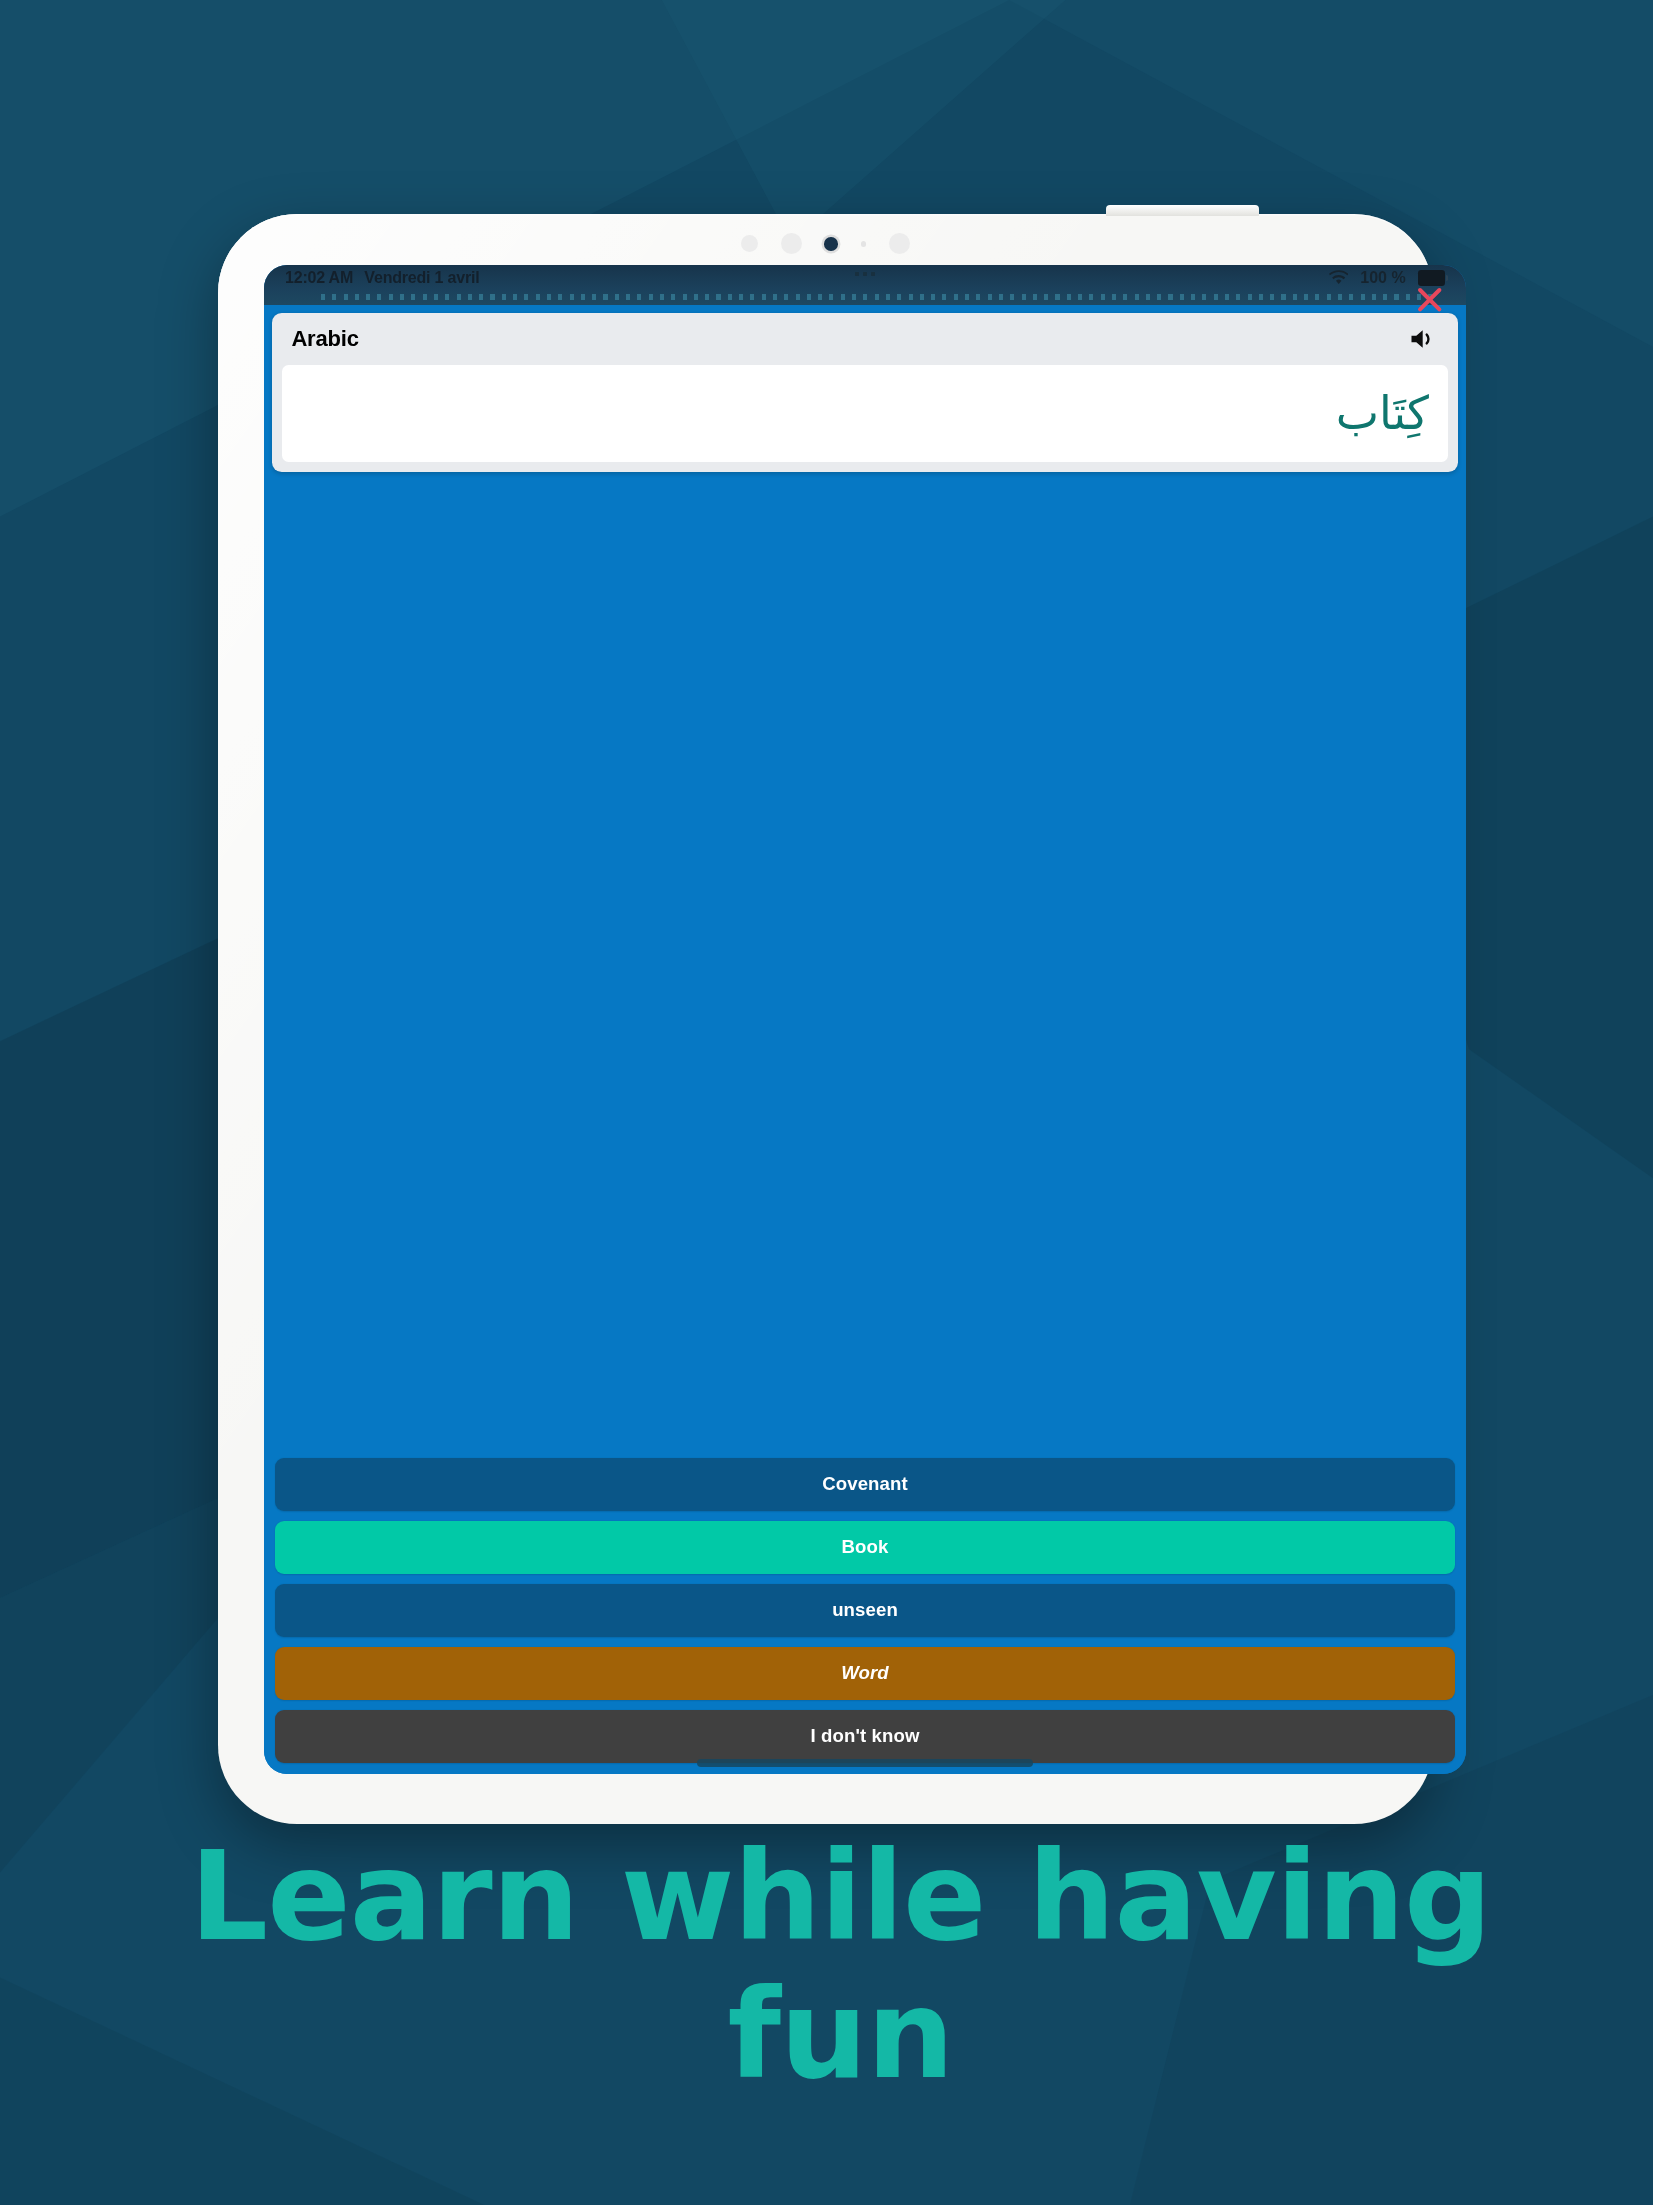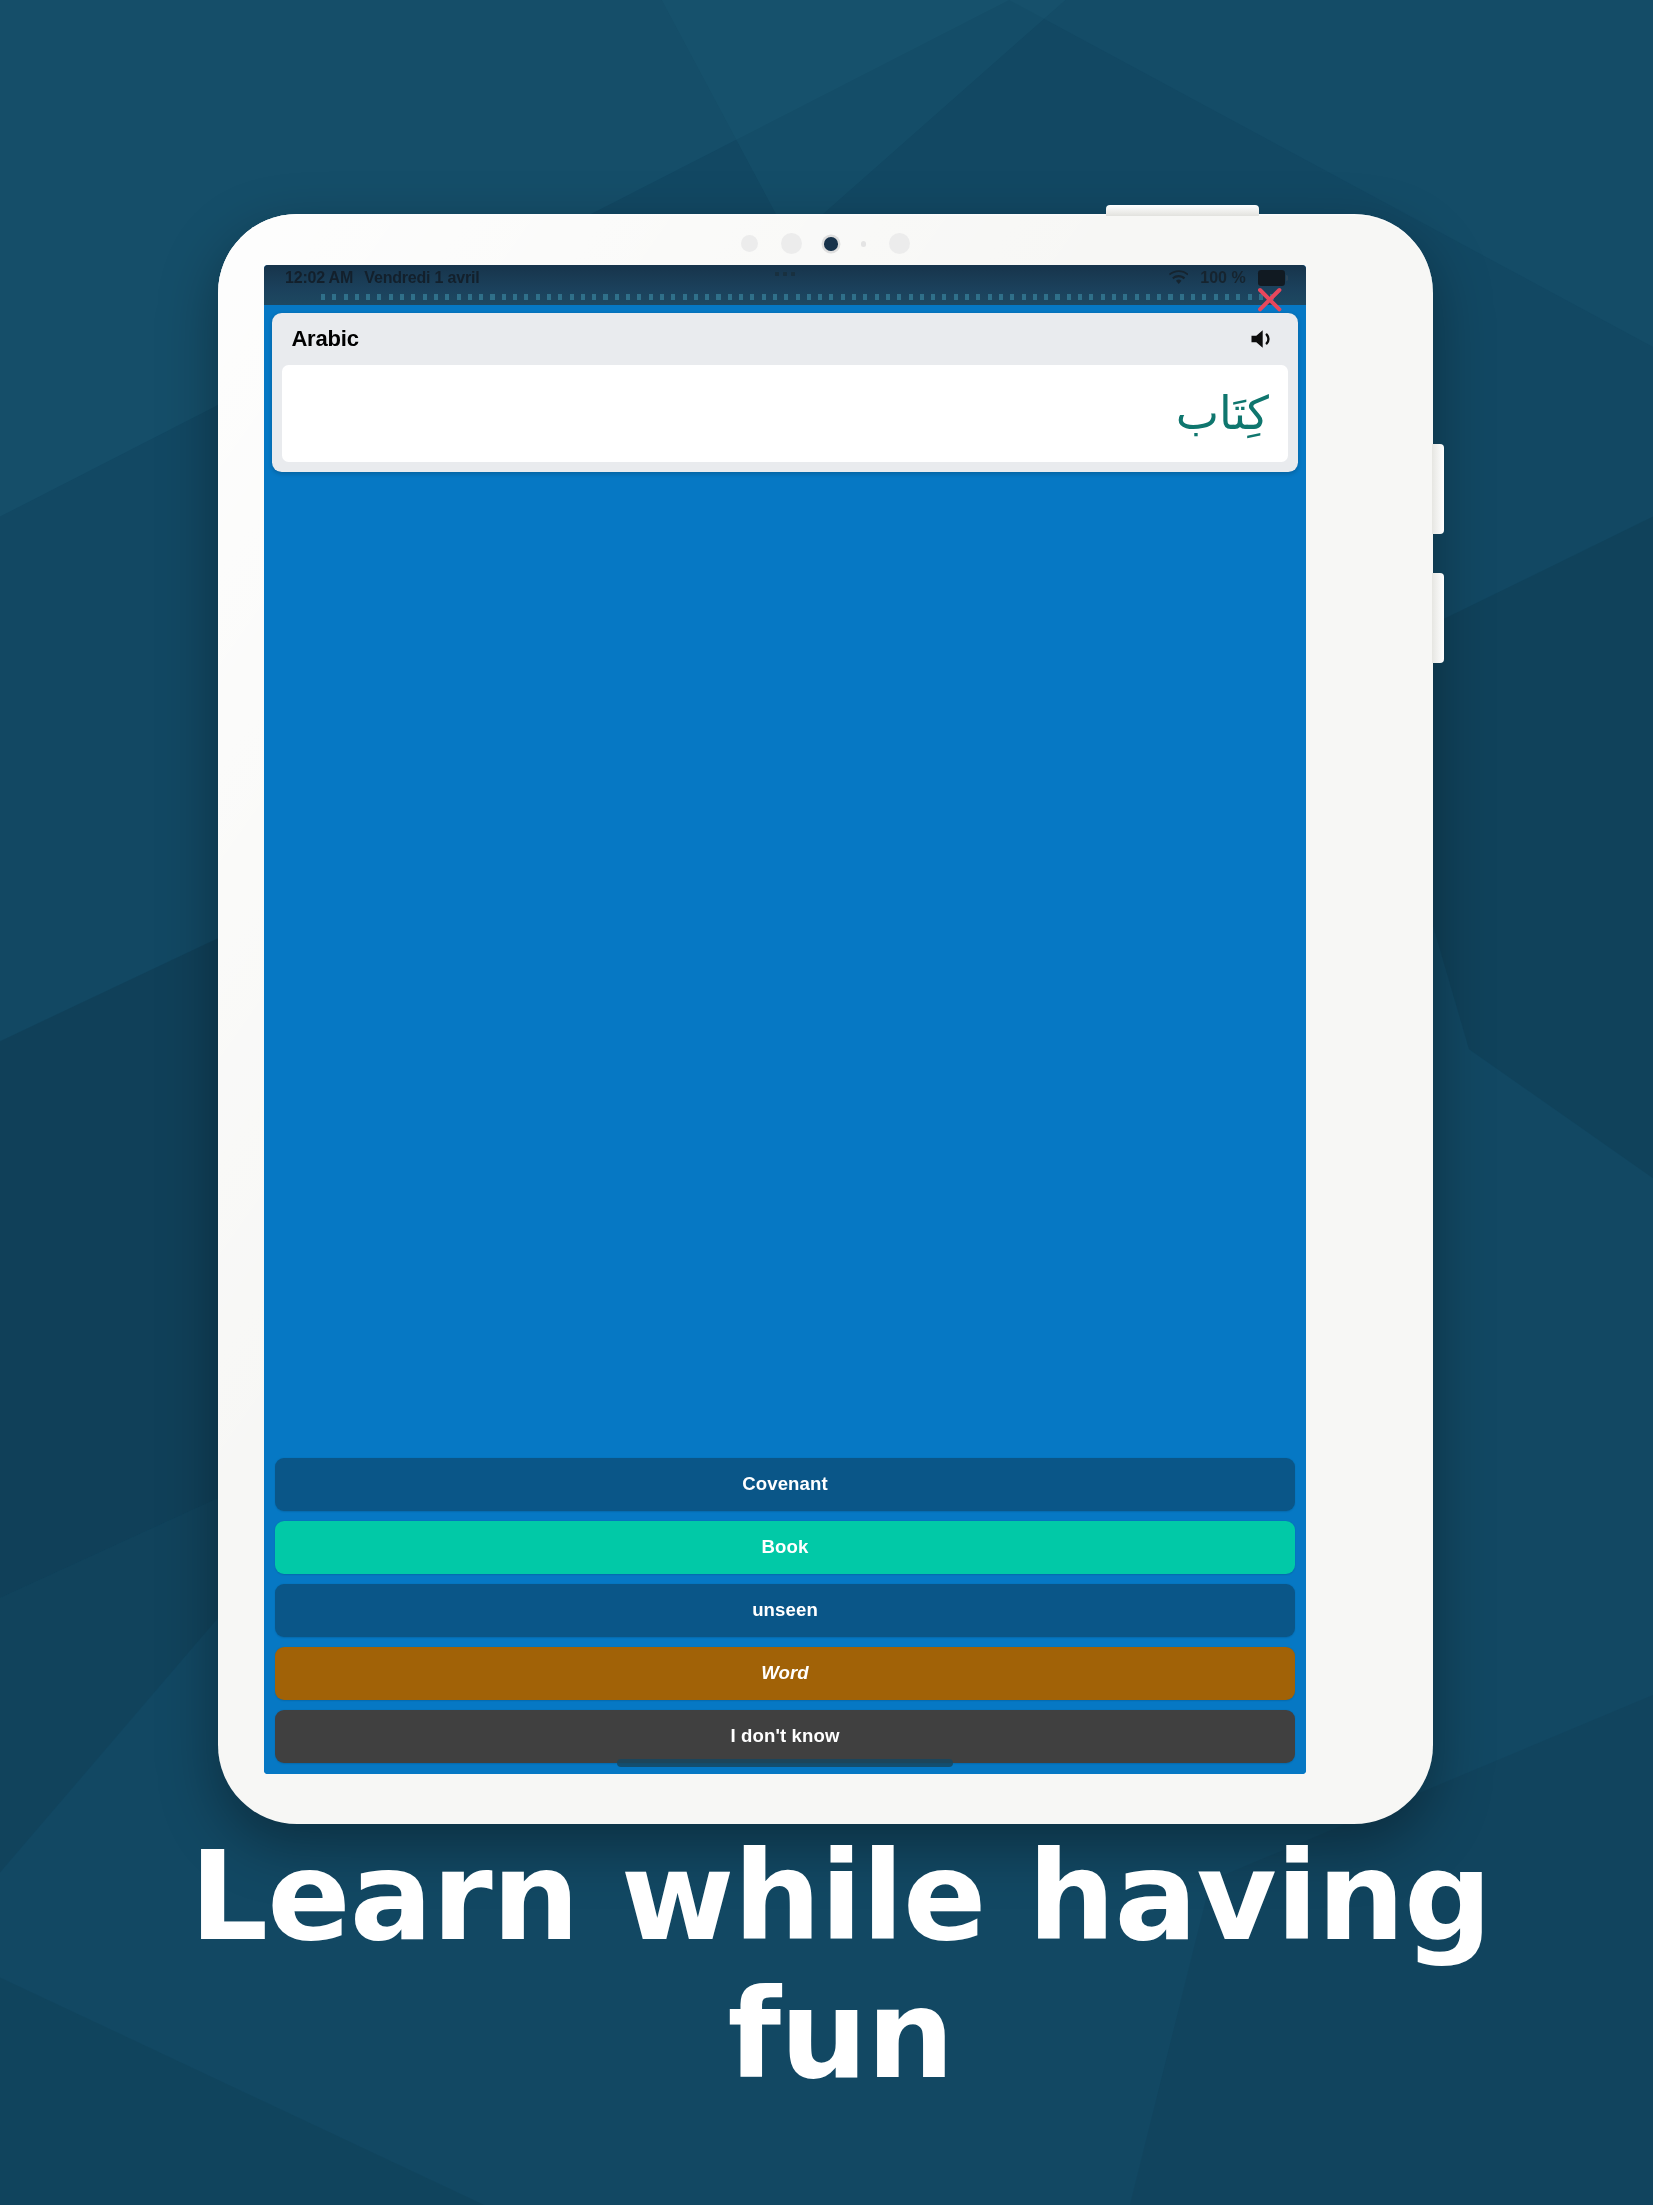--- a/index.html
+++ b/index.html
@@ -61,23 +61,23 @@
   .cam.c1{ width:17px; height:17px; }
   .cam.c2{ width:21px; height:21px; }
   .cam.c3{ width:13.7px; height:13.7px; background:#17324a; box-shadow:0 0 0 2.4px #dedede; }
   .cam.c4{ width:5.7px;  height:5.7px;  background:#e4e4e4; }
   .cam.c5{ width:21px; height:21px; }
 
   
   #screen{
     position:absolute;
     left:46px; top:51px;
-    width:1042px; height:1509px;
+    width:1202px; height:1509px;
     background:#0678c4;
-    border-radius:4px;
+    border-radius:23px;
     overflow:hidden;
     z-index:5;
   }
 
   
   #statusbar{
     position:relative;
     height:40px;
     background:linear-gradient(180deg,#17344b 0%,#1b415c 60%,#1d4861 100%);
     color:#0d1c28;
@@ -175,21 +175,21 @@
   #home-ind{
     position:absolute; left:50%; bottom:7.3px; transform:translateX(-50%);
     width:336px; height:7.3px; border-radius:4.8px; background:#16475f; opacity:.85;
   }
 
   
   #headline{
     position:absolute;
     left:0; right:0; top:1828px;
     text-align:center;
-    color:#ffffff;
+    color:#14b8a6;
     font-family:"DejaVu Sans", sans-serif;
     font-weight:700;
     font-size:123px;
     line-height:1.12;
     letter-spacing:-0.8px;
     z-index:4;
     padding:0 51px;
     margin-left:28px;
   }
 </style>

